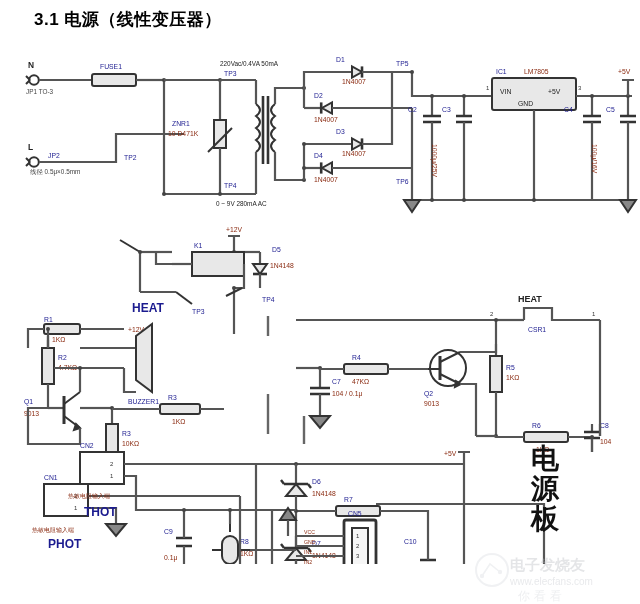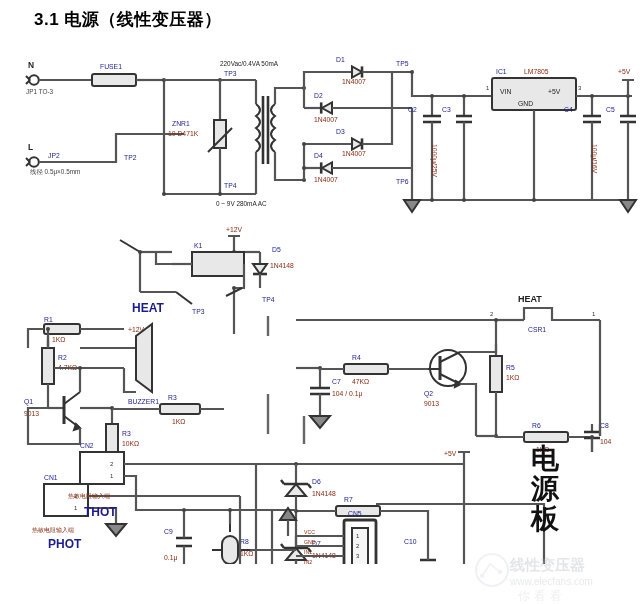--- a/index.html
+++ b/index.html
@@ -495,18 +495,18 @@
 
   <div class="boardlabel">电源板</div>
 
   <div id="watermark">
     <svg width="44" height="40" viewBox="0 0 44 40">
       <circle cx="22" cy="18" r="16" fill="none" stroke="#d8dbe0" stroke-width="2"></circle>
       <path d="M12 24 L20 12 L30 20" fill="none" stroke="#d8dbe0" stroke-width="1.6"></path>
       <circle cx="12" cy="24" r="2.2" fill="#d8dbe0"></circle>
       <circle cx="30" cy="20" r="2.2" fill="#d8dbe0"></circle>
     </svg>
-    <div id="wm-text">线性变压器</div>
+    <div id="wm-text">电子发烧友</div>
     <div id="wm-url">www.elecfans.com</div>
     <div id="wm-sub">你 看 看</div>
   </div>
 
 </div>
 
 </body></html>

